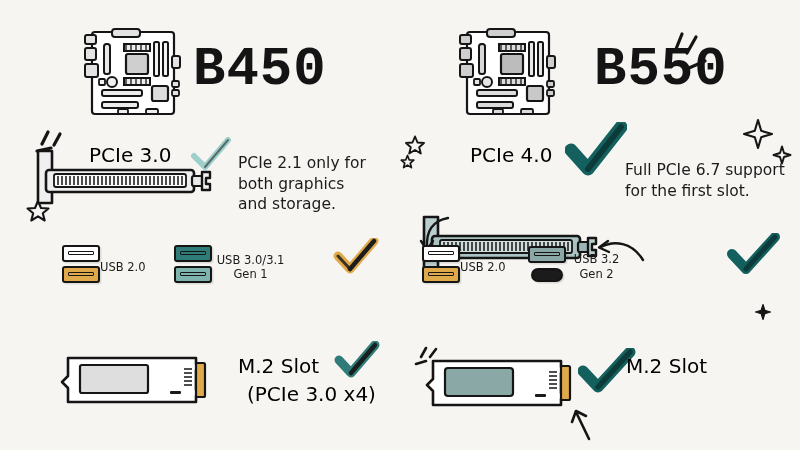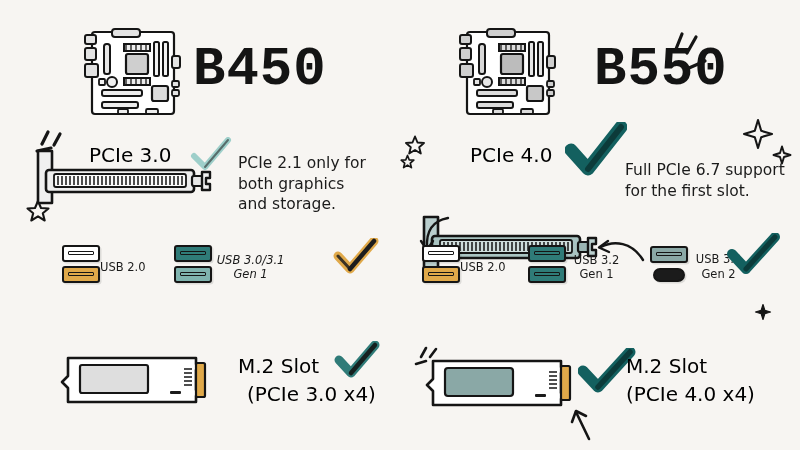--- a/index.html
+++ b/index.html
@@ -176,21 +176,21 @@
         <div class="usb-a" style="background:#e0a94a;"></div>
       </div>
       <div class="port-caption" style="margin-top:6px;">USB 2.0</div>
     </div>
 
     <div class="usb-group">
       <div class="usb-stack">
         <div class="usb-a" style="background:#2f7b78;"></div>
         <div class="usb-a" style="background:#7fb3ae;"></div>
       </div>
-      <div class="port-caption" style="margin-top:6px; width:78px; white-space:normal;font-style:italic;">USB 3.0/3.1 Gen 1</div>
+      <div class="port-caption" style="margin-top:6px; width:78px; white-space:normal;">USB 3.0/3.1 Gen 1</div>
     </div>
   </div>
 
   <div class="abs" style="left:333px; top:238px;">
     <svg class="check" width="46" height="38" viewBox="0 0 46 38">
       <path d="M5 18 L17 31 L41 3" fill="none" stroke="#e0a94a" stroke-width="9" stroke-linecap="round" stroke-linejoin="round"></path>
       <path d="M17 31 L41 3" fill="none" stroke="#1d1d1d" stroke-width="4.5" stroke-linecap="round"></path>
       <path d="M5 18 L17 31" fill="none" stroke="#1d1d1d" stroke-width="3" stroke-linecap="round" opacity="0.85"></path>
     </svg>
   </div>
@@ -322,27 +322,20 @@
   <div class="abs" style="left:422px; top:245px; display:flex; gap:22px;">
 
     <div class="usb-group">
       <div class="usb-stack">
         <div class="usb-a" style="background:#ffffff;"></div>
         <div class="usb-a" style="background:#e0a94a;"></div>
       </div>
       <div class="port-caption" style="margin-top:6px;">USB 2.0</div>
     </div>
 
-    <div class="usb-group">
-      <div class="usb-stack">
-        <div class="usb-a" style="background:#2f7b78;"></div>
-        <div class="usb-a" style="background:#2f7b78;"></div>
-      </div>
-      <div class="port-caption" style="margin-top:6px; width:62px; white-space:normal;">USB 3.2 Gen 1</div>
-    </div>
 
     <div class="usb-group">
       <div class="usb-stack">
         <div class="usb-a" style="background:#8aa8a6;"></div>
         <div class="usb-c" style="background:#1b1b1b;"></div>
       </div>
       <div class="port-caption" style="margin-top:5px; width:62px; white-space:normal;">USB 3.2 Gen 2</div>
     </div>
   </div>
 
@@ -388,15 +381,14 @@
   </div>
 
   <div class="abs" style="left:578px; top:348px;">
     <svg class="check" width="58" height="48" viewBox="0 0 58 48">
       <path d="M5 23 L20 39 L52 4" fill="none" stroke="#13605f" stroke-width="11" stroke-linecap="round" stroke-linejoin="round"></path>
       <path d="M20 39 L52 4" fill="none" stroke="#0c3b3a" stroke-width="5.5" stroke-linecap="round"></path>
     </svg>
   </div>
 
   <div class="abs feature-label" style="left:626px; top:355px;">M.2 Slot</div>
-  <div class="abs feature-label" style="left:626px; top:383px;">(PCIe 4.0 x4)</div>
 
 </div>
 
 </body></html>

